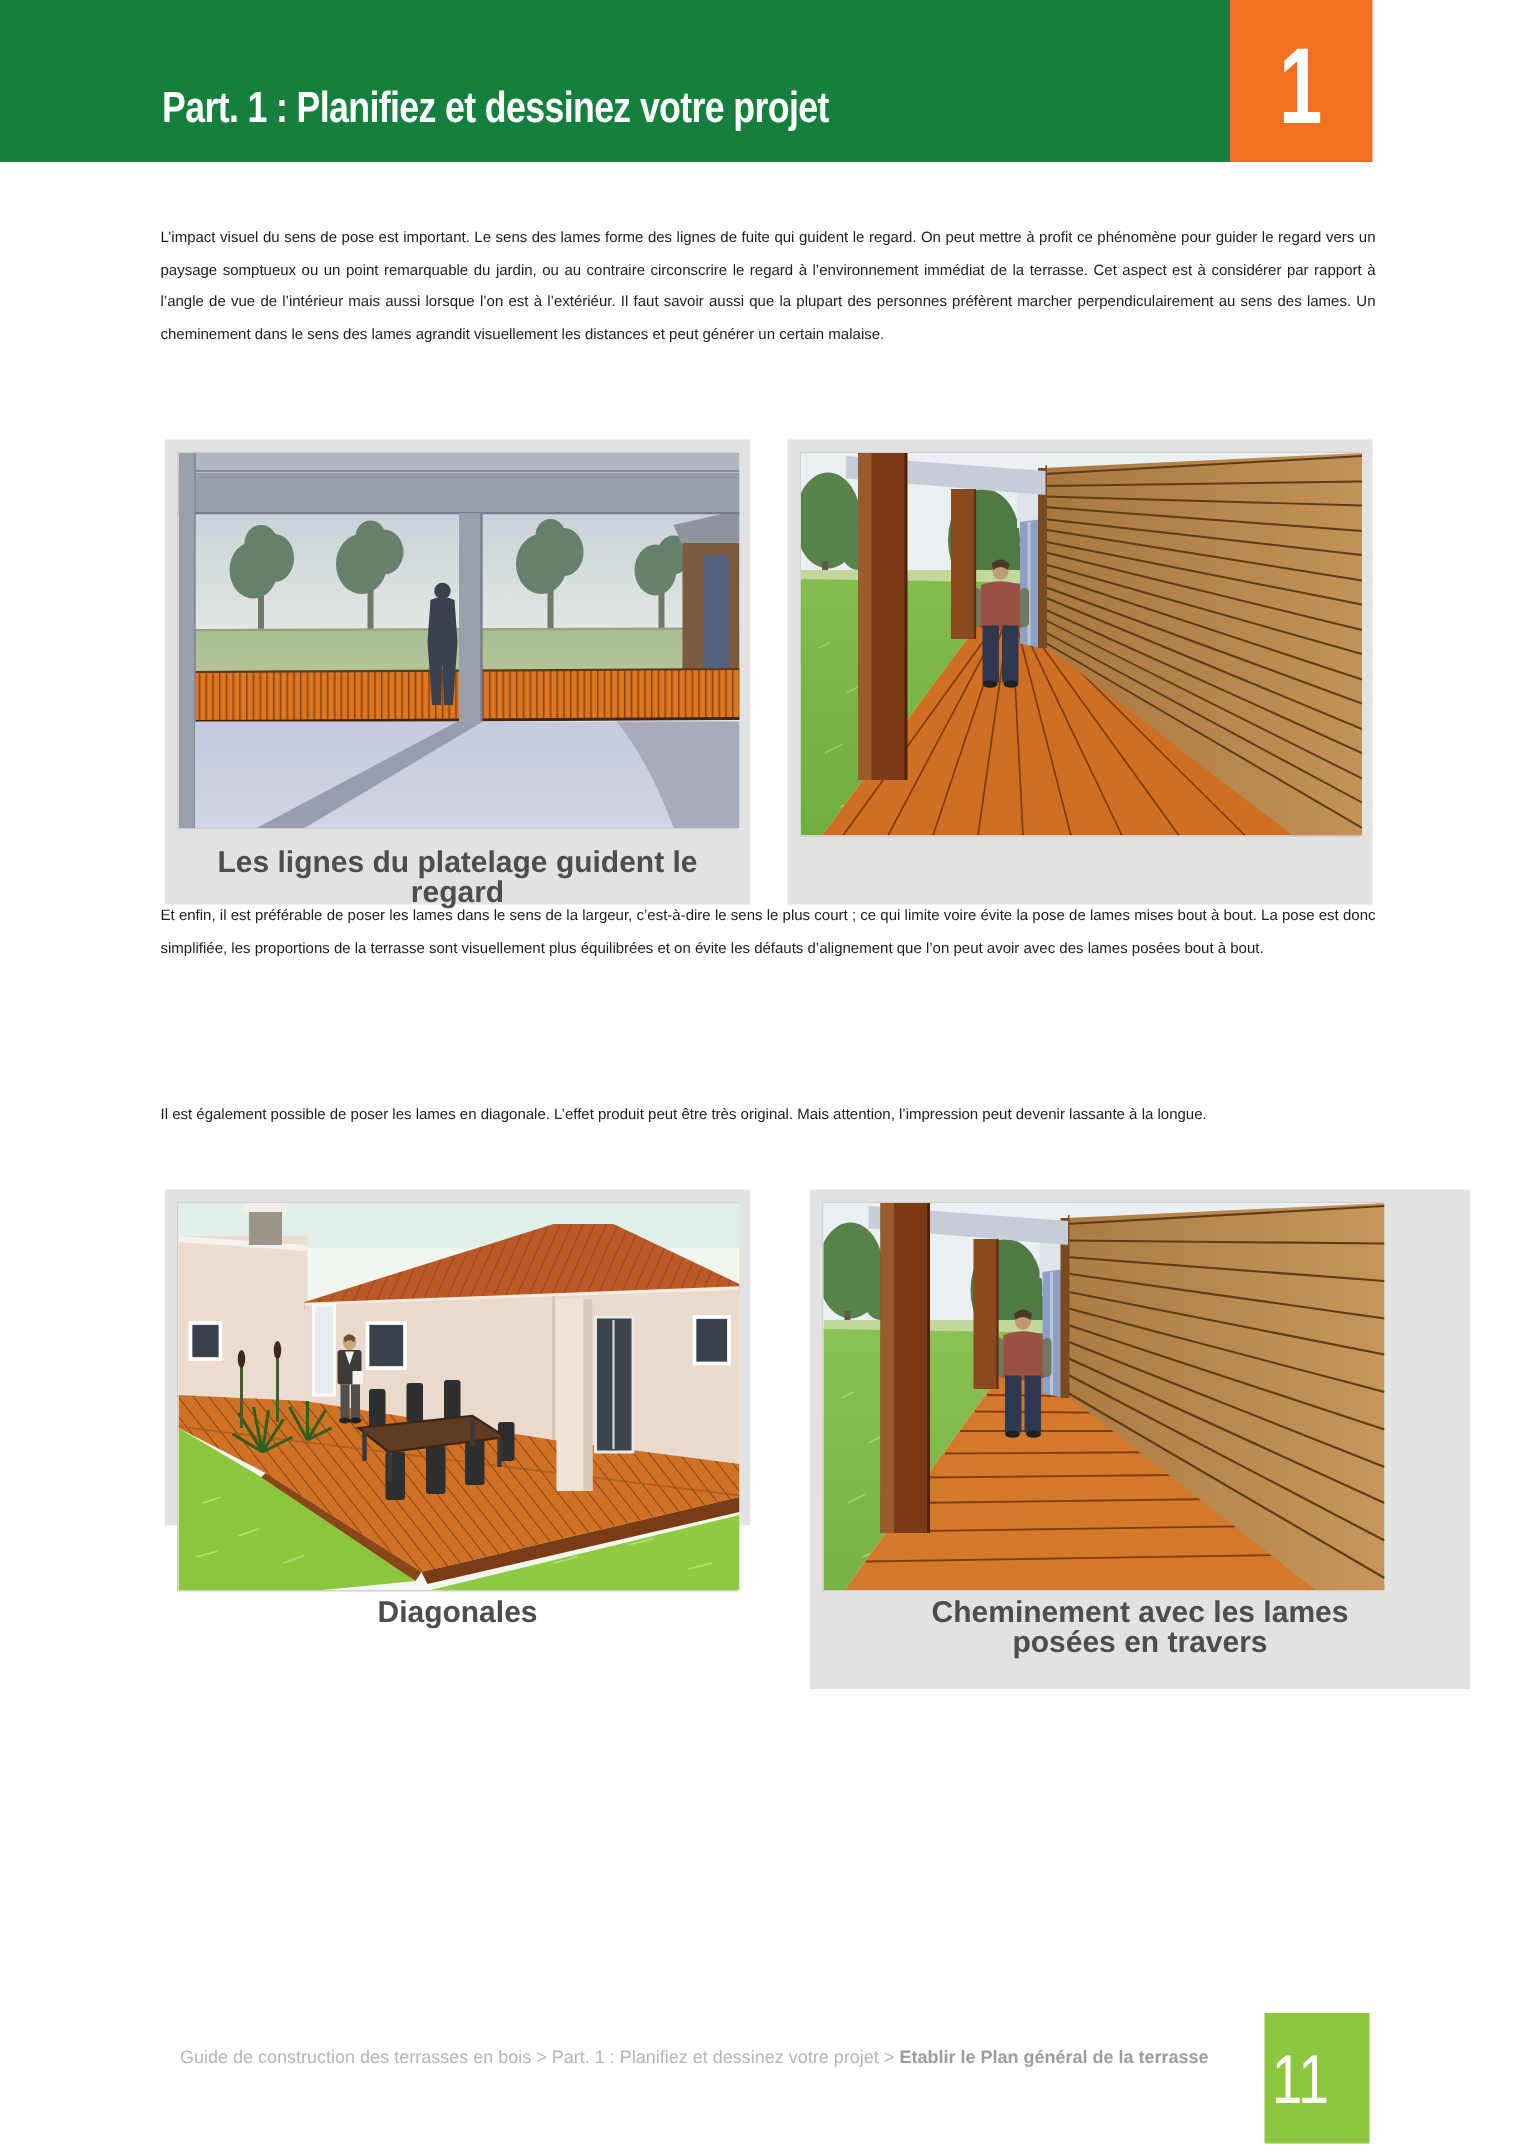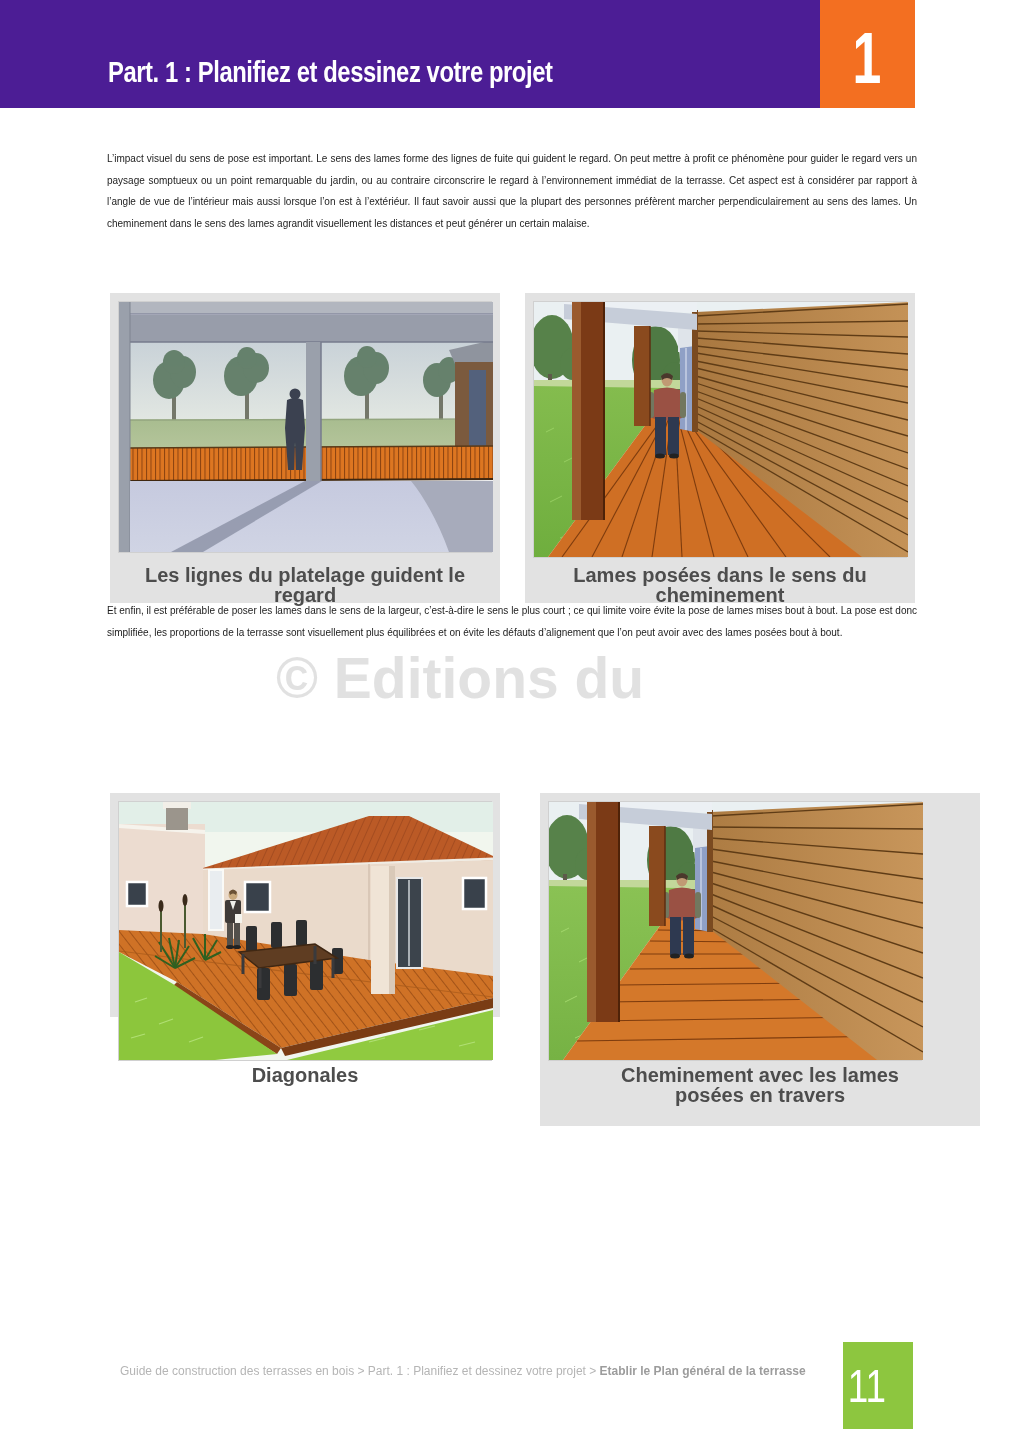--- a/index.html
+++ b/index.html
@@ -2,21 +2,21 @@
 <html><head>
 <meta charset="utf-8">
 <style>
   * { margin:0; padding:0; box-sizing:border-box; }
   html,body { background:#fff; }
   .page {
     position:relative; width:1024px; height:1436px; background:#ffffff;
     overflow:hidden; font-family:"Liberation Sans", sans-serif;
   }
   
-  .header-bar { position:absolute; left:0; top:0; width:869px; height:108px; background:#4c1d95; }
+  .header-bar { position:absolute; left:0; top:0; width:869px; height:108px; background:#15803d; }
   .page-title {
     position:absolute; left:108px; top:56px; color:#ffffff; font-weight:bold;
     font-size:29px; letter-spacing:-0.5px; transform:scaleX(0.82); transform-origin:left top;
     white-space:nowrap;
   }
   .chapter-box {
     position:absolute; left:820px; top:0; width:95px; height:108px; background:#f36f21;
     display:flex; align-items:center; justify-content:center;
   }
   .chapter-num {
@@ -71,25 +71,25 @@
 <div class="page">
 
   <div class="header-bar">
     <div class="page-title">Part. 1 : Planifiez et dessinez votre projet</div>
     <div class="chapter-box">
       <div class="chapter-num">1</div>
     </div>
   </div>
 
   <div class="watermark">
-    <div>© Editions du</div>
   </div>
 
   <div class="para p1"> L’impact visuel du sens de pose est important. Le sens des lames forme des lignes de fuite qui guident le regard. On peut mettre à profit ce phénomène pour guider le regard vers un paysage somptueux ou un point remarquable du jardin, ou au contraire circonscrire le regard à l’environnement immédiat de la terrasse. Cet aspect est à considérer par rapport à l’angle de vue de l’intérieur mais aussi lorsque l’on est à l’extériéur. Il faut savoir aussi que la plupart des personnes préfèrent marcher perpendiculairement au sens des lames. Un cheminement dans le sens des lames agrandit visuellement les distances et peut générer un certain malaise.</div>
   <div class="para p2">Et enfin, il est préférable de poser les lames dans le sens de la largeur, c’est-à-dire le sens le plus court ; ce qui limite voire évite la pose de lames mises bout à bout. La pose est donc simplifiée, les proportions de la terrasse sont visuellement plus équilibrées et on évite les défauts d’alignement que l’on peut avoir avec des lames posées bout à bout.</div>
+  <div class="para p3">Il est également possible de poser les lames en diagonale. L’effet produit peut être très original. Mais attention, l’impression peut devenir lassante à la longue.</div>
 
   <div class="fig fig1">
     <div class="img">
       <svg width="374" height="250" viewBox="0 0 374 250">
         <defs>
           <linearGradient id="f1sky" x1="0" y1="0" x2="0" y2="1">
             <stop offset="0" stop-color="#c9d2d8"></stop>
               <stop offset="1" stop-color="#e2e7e2"></stop>
           </linearGradient>
           <linearGradient id="f1field" x1="0" y1="0" x2="0" y2="1">
@@ -252,23 +252,20 @@
             <ellipse cx="140" cy="154" rx="5" ry="2.5" fill="#222"></ellipse>
         </g>
 
         <rect x="100" y="24" width="16" height="100" fill="#8a4a1e"></rect>
         <line x1="116" y1="24" x2="116" y2="124" stroke="#5e2e10" stroke-width="1.5"></line>
         <rect x="38" y="0" width="32" height="218" fill="#7b3a16"></rect>
         <rect x="38" y="0" width="9" height="218" fill="#9a5a2e"></rect>
         <line x1="70" y1="0" x2="70" y2="218" stroke="#4e2208" stroke-width="2"></line>
       </svg>
     </div>
-    <div class="cap">
-      <span class="capInner">Lames posées dans le sens du cheminement</span>
-    </div>
   </div>
 
   <div class="fig fig3">
     <div class="img">
       <svg width="374" height="258" viewBox="0 0 374 258">
         <defs>
           <pattern id="f3diag" width="8" height="8" patternUnits="userSpaceOnUse" patternTransform="rotate(-38)">
             <rect width="8" height="8" fill="#cf7226"></rect>
             <line x1="0" y1="0" x2="0" y2="8" stroke="#8a4210" stroke-width="1.3"></line>
           </pattern>

